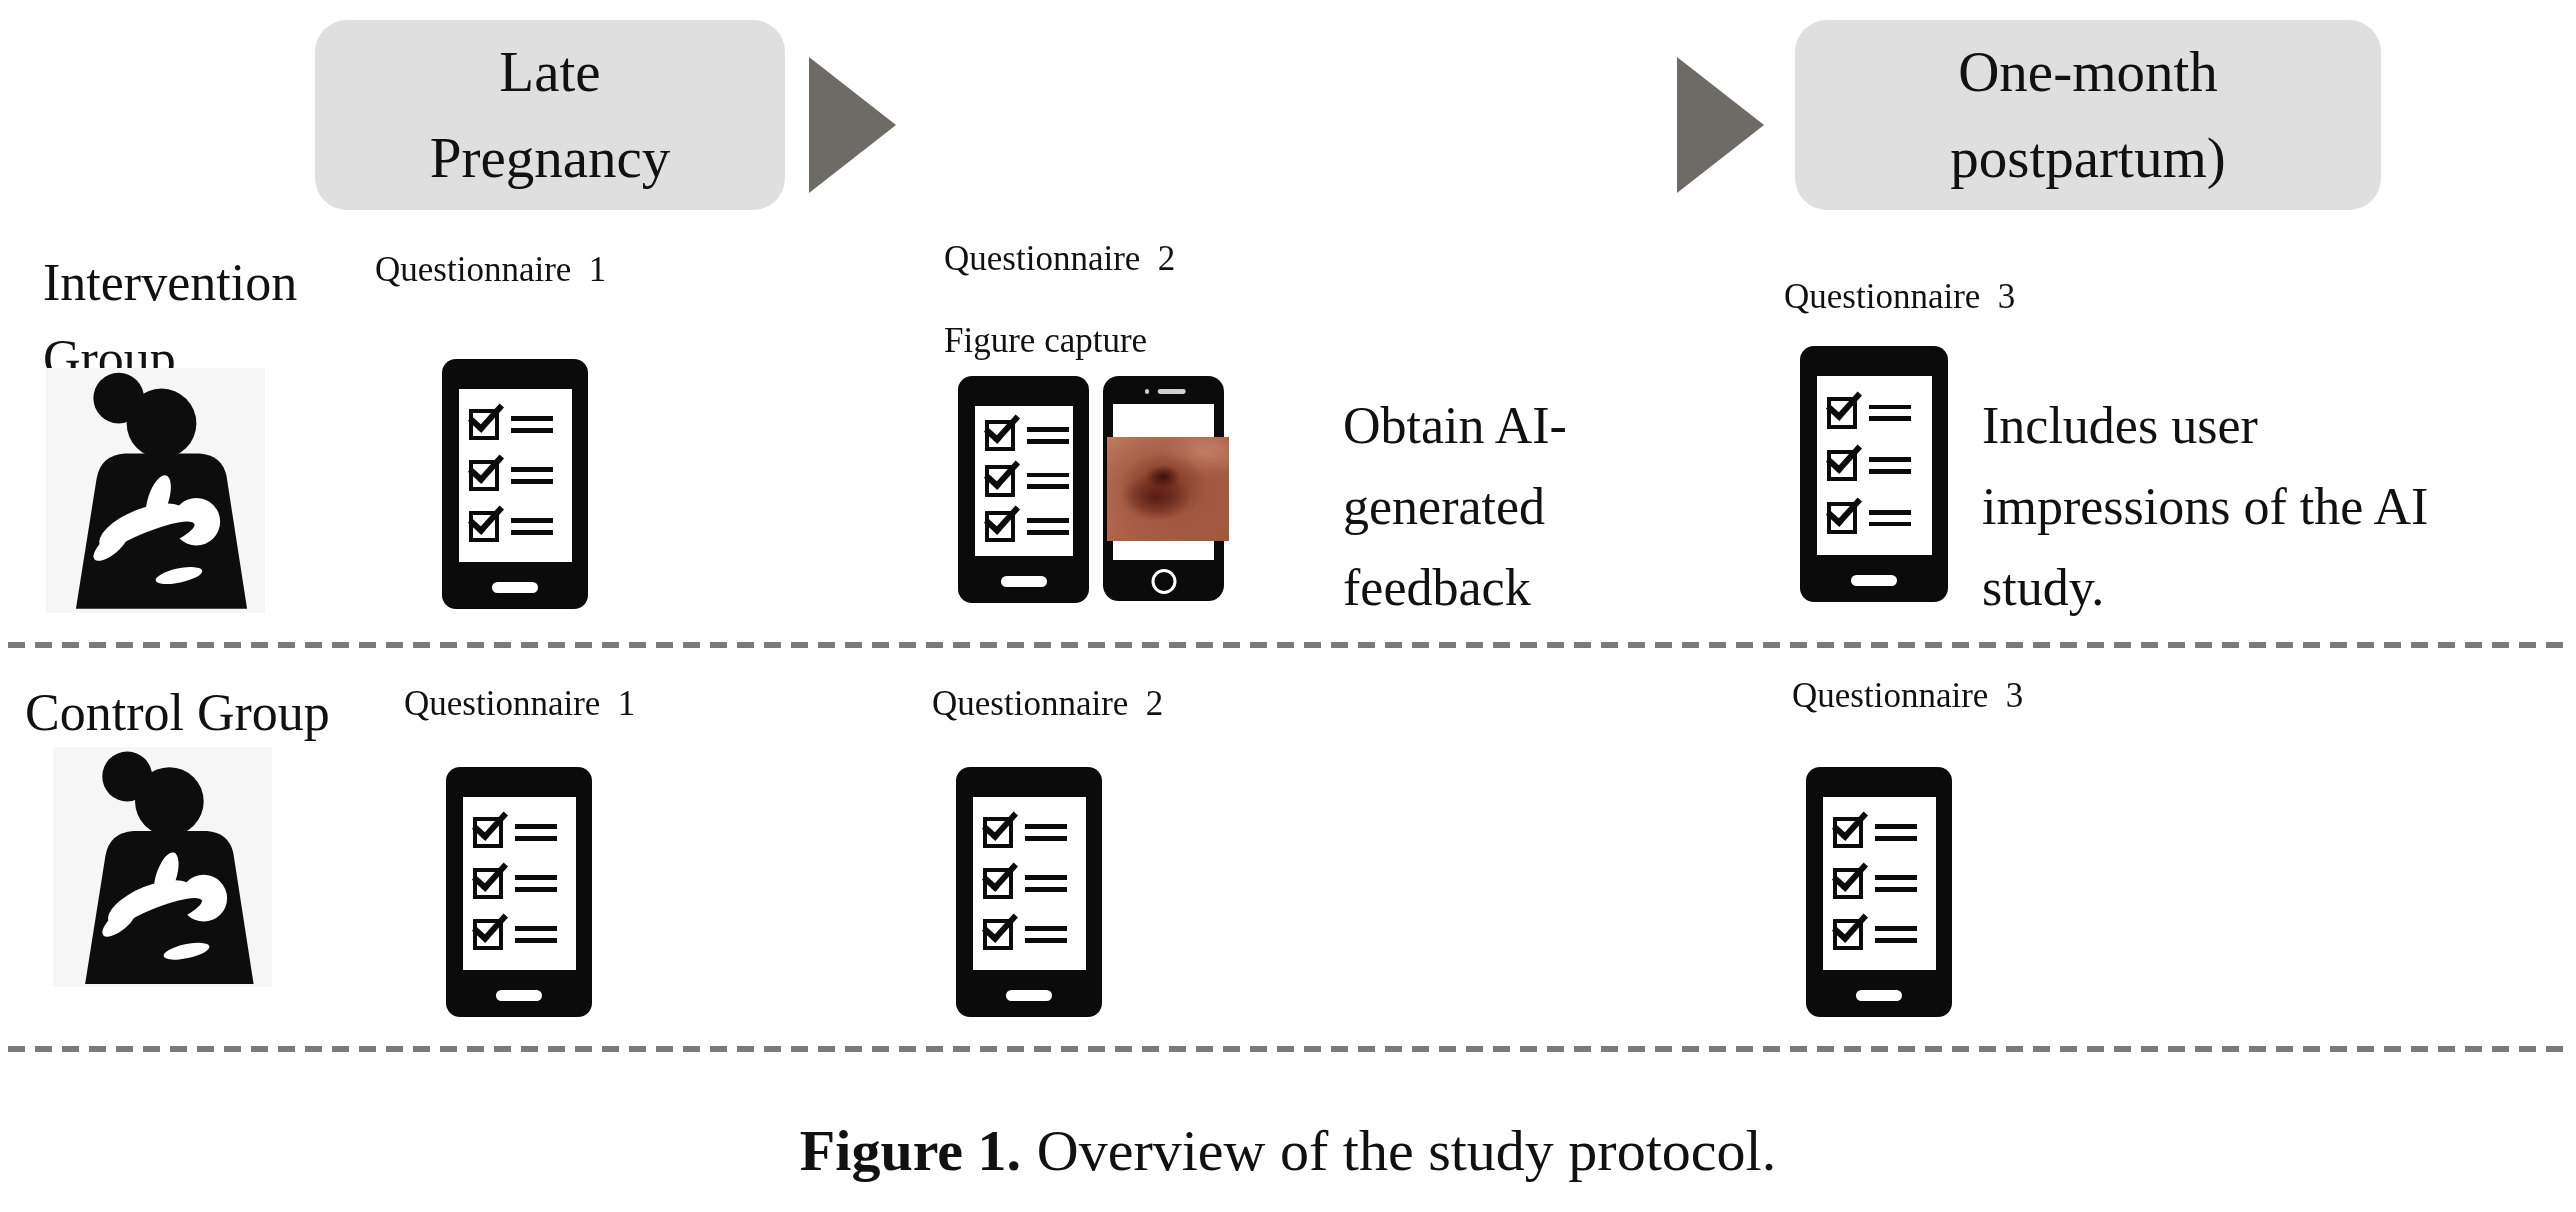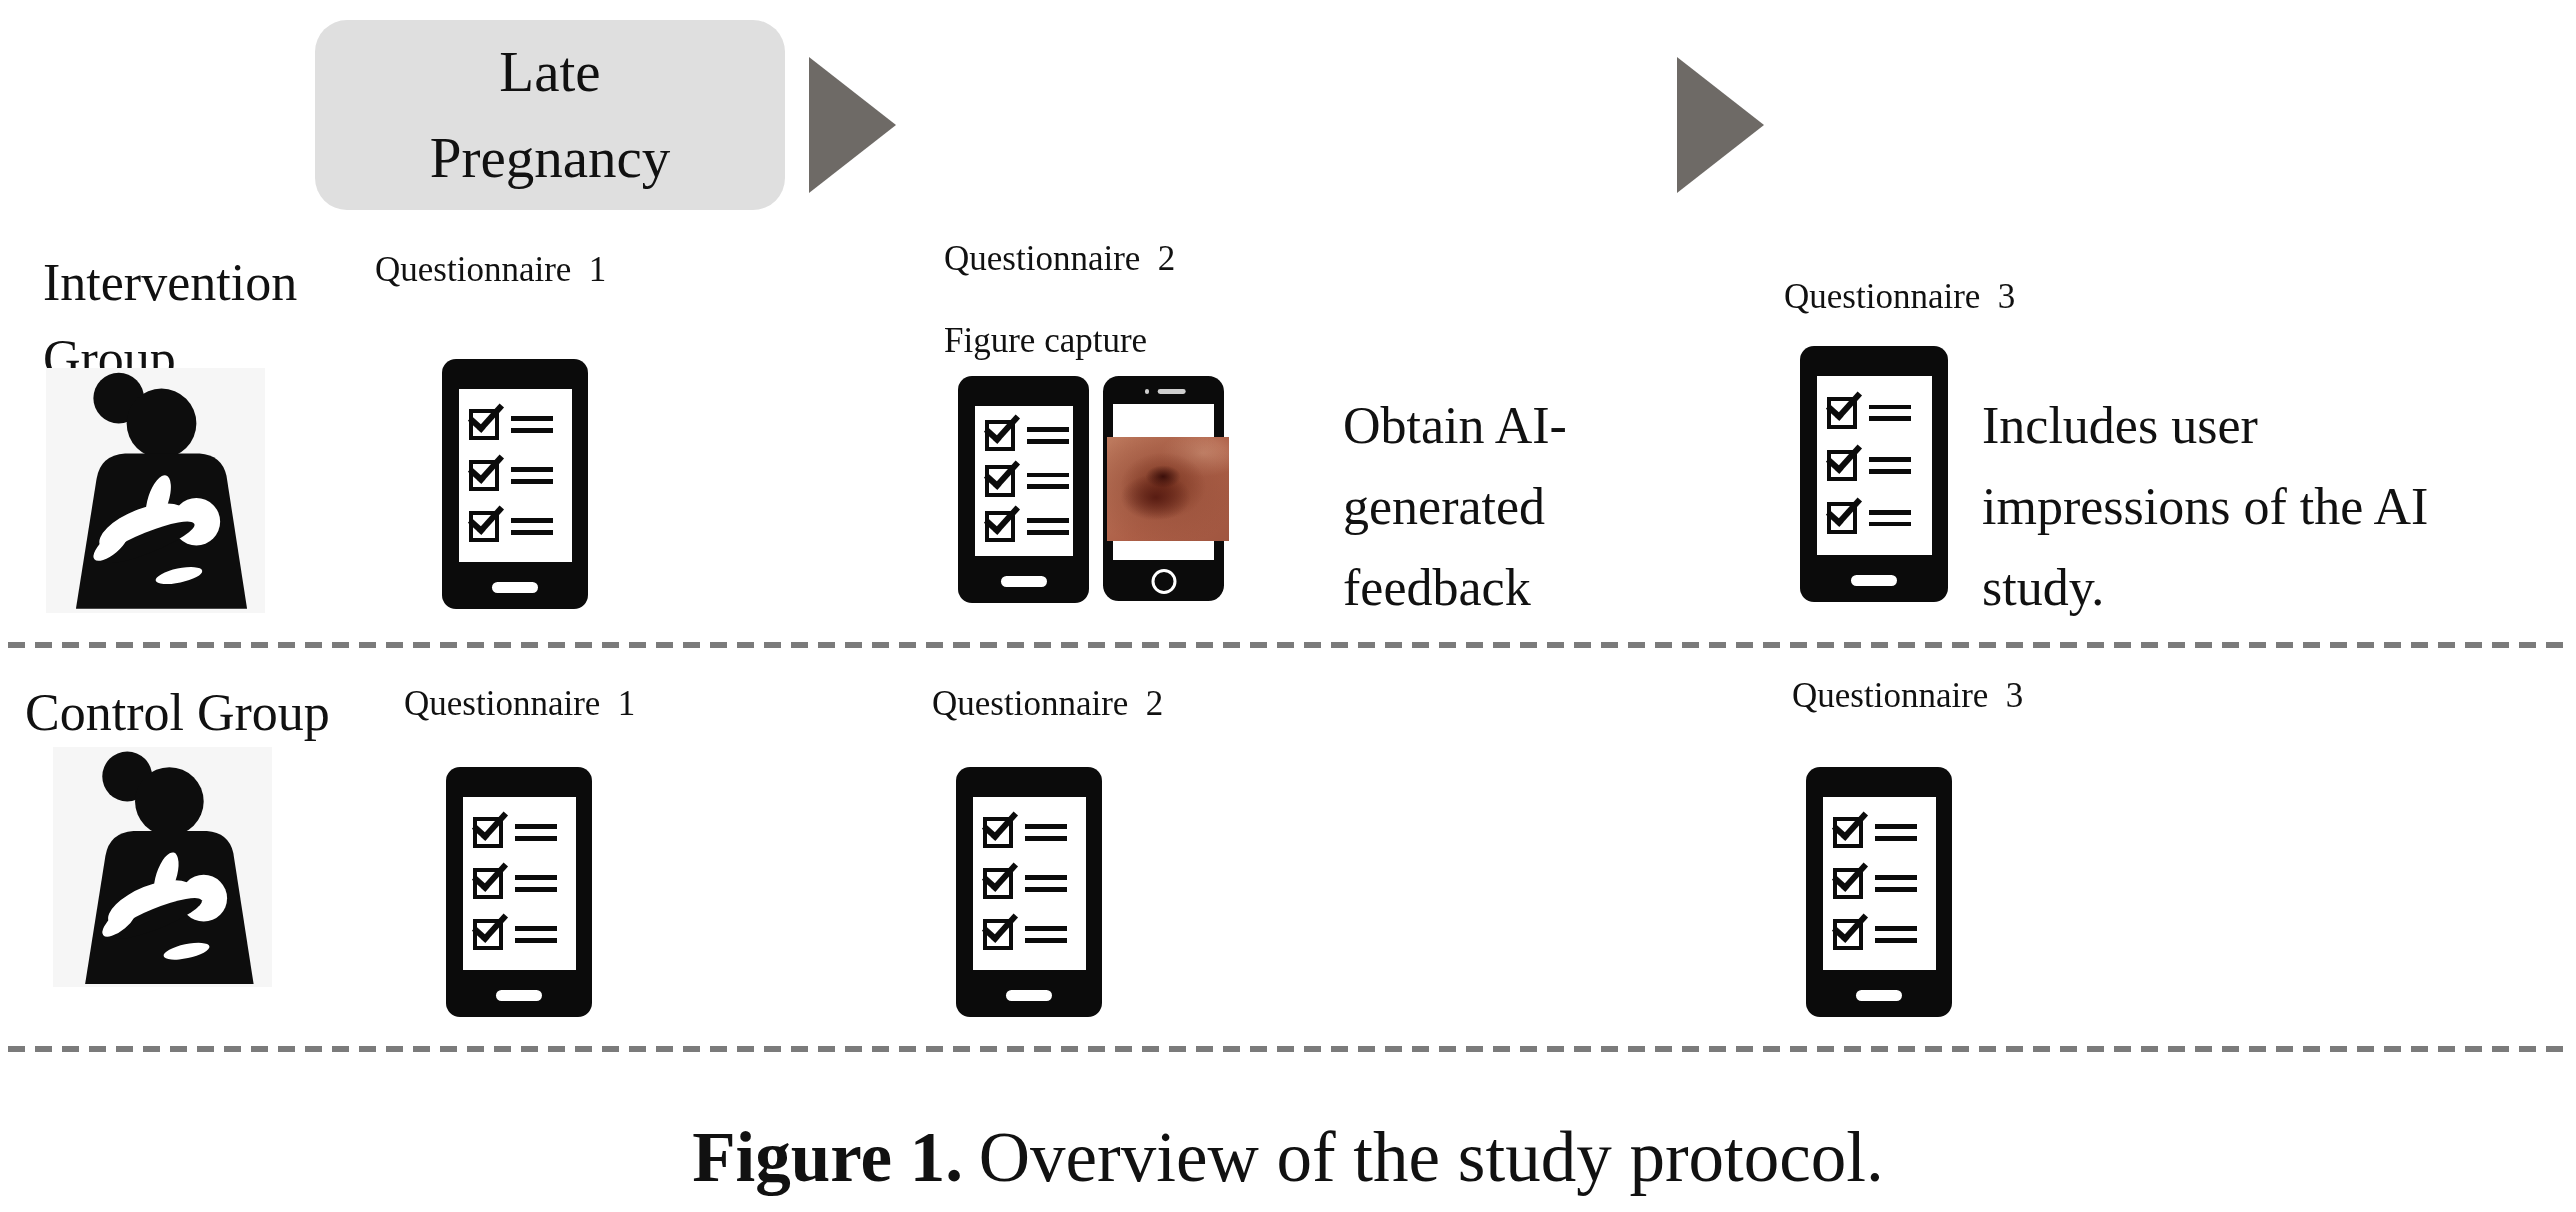--- a/index.html
+++ b/index.html
@@ -87,33 +87,36 @@
     background:
       radial-gradient(22px 14px at 46% 38%, rgba(55,12,8,.95), rgba(55,12,8,0) 80%),
       radial-gradient(47px 31px at 40% 58%, rgba(80,22,14,.85), rgba(80,22,14,0) 75%),
       radial-gradient(55px 43px at 46% 47%, rgba(122,52,32,.95), rgba(122,52,32,0) 78%),
       radial-gradient(87px 67px at 46% 48%, #96503a, rgba(150,80,58,0) 90%),
       radial-gradient(55px 31px at 78% 16%, rgba(226,176,148,.55), rgba(226,176,148,0) 75%),
       linear-gradient(135deg, #bd7a5e, var(--photo_skin,#ad5f47) 55%, #a05640);
   }
 
   
-  .caption{position:absolute;left:0;right:0;top:1117px;text-align:center;font-size:71px;}
+  .caption{position:absolute;left:0;right:0;top:1117px;text-align:center;font-size:58px;}
   .caption .b{font-weight:bold;margin-right:15.7px;}
 </style>
 </head>
 <body>
 
 <div id="canvas">
 
   <div class="stage-box" style="left:315px;top:19.7px;width:470px;height:190px;">
     <span>Late Pregnancy</span>
   </div>
   <div class="flow-arrow" style="left:809px;top:57px;"></div>
   <div class="flow-arrow" style="left:1677px;top:57px;"></div>
+  <div class="stage-box" style="left:1795px;top:19.7px;width:586px;height:190px;">
+    <span>One-month postpartum)</span>
+  </div>
 
   <div class="grp" style="left:43px;top:245px;width:338px;">Intervention Group</div>
 
   <div class="mother-bg" style="left:46px;top:368px;width:219px;height:245px;"></div>
   <div class="mother" style="left:49px;top:371px;width:206px;height:238px;">
     <svg viewBox="0 0 260 300" xmlns="http://www.w3.org/2000/svg">
       <defs>
         <clipPath id="bodyclip1">
             <path d="M34,300 L60,136 Q65,106 96,104 L190,104 Q218,106 224,132 L250,300 Z"></path>
           </clipPath>

